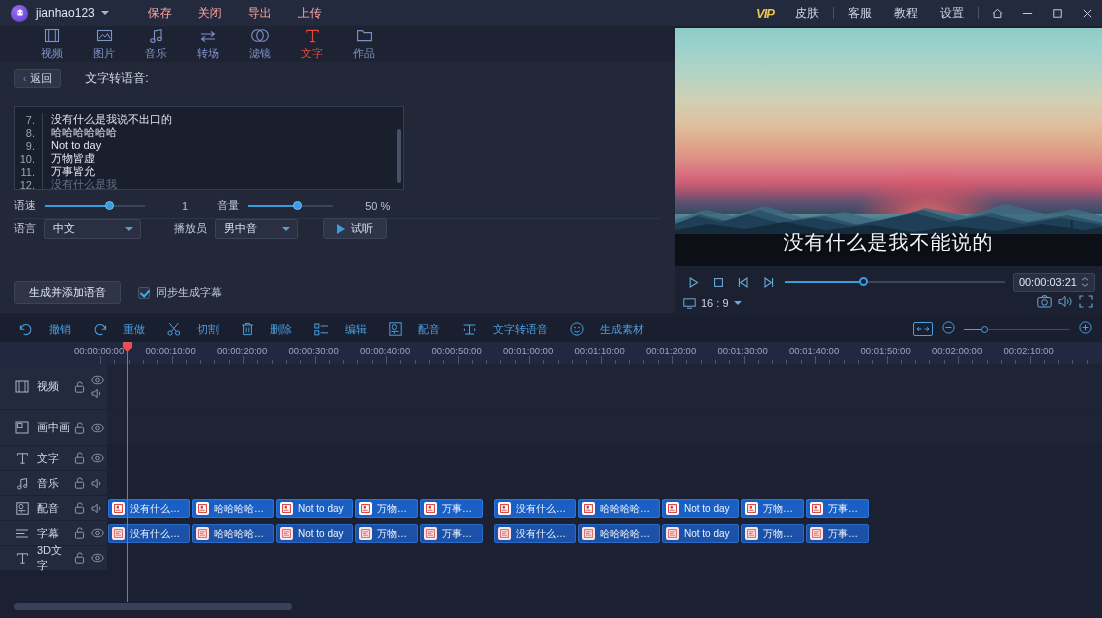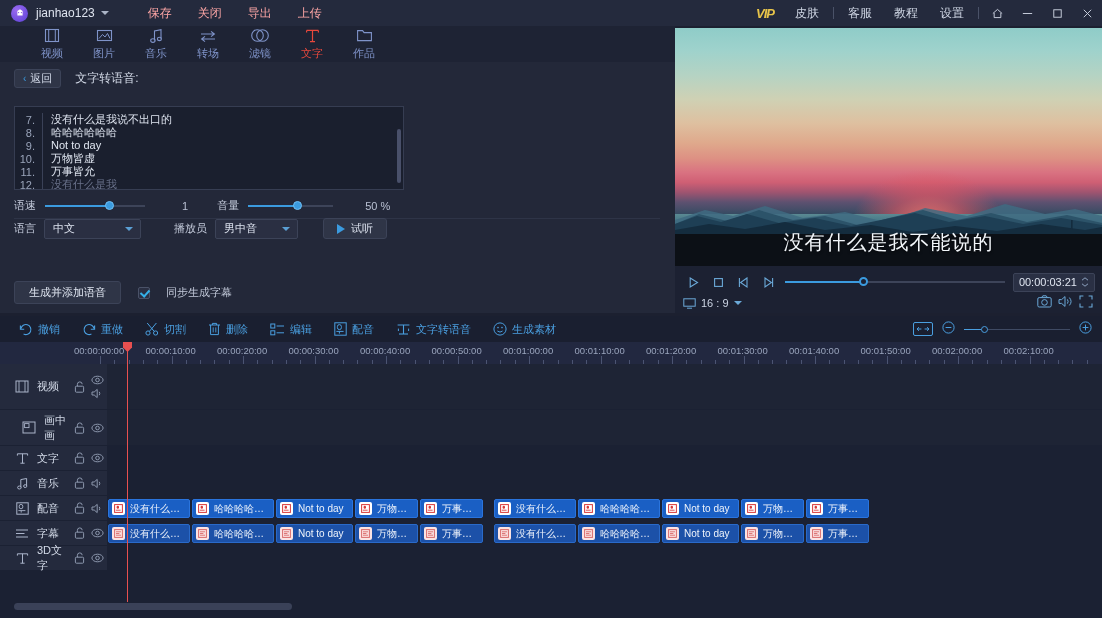--- a/index.html
+++ b/index.html
@@ -58,21 +58,21 @@
     background: #232839;
   }
   .subbar { height: 32px; display: flex; align-items: center; padding-left: 14px; }
   .backbtn {
     display: flex; align-items: center; gap: 4px;
     background: #2e3консул; background: #2e3consoles;
     background: #2f3547; border: 1px solid #3c4358; border-radius: 3px;
     height: 19px; padding: 0 8px; font-size: 11px; color: #d2d9e8; cursor: pointer;
   }
   .backbtn .lt { color: #3b9bdf; font-size: 10px; }
-  .subtitle { margin-left: 14px; font-size: 12px; color: #d5dce9; }
+  .subtitle { margin-left: 24px; font-size: 12px; color: #d5dce9; }
 
   .textbox {
     position: absolute; top: 44px; left: 14px; width: 390px; height: 84px;
     background: #1a1f2e; border: 1px solid #363d52; overflow: hidden;
   }
   .trow { display: flex; height: 13px; align-items: center; font-size: 11px; }
   .tnum { width: 27px; text-align: right; padding-right: 7px; color: #9aa4ba; }
   .tline { border-left: 1px solid #3a4157; padding-left: 8px; color: #dfe5f0; line-height: 13px; }
   .tline.ph { color: #69718a; }
   .tscroll {
@@ -114,21 +114,21 @@
     width: 0; height: 0; border-top: 5px solid transparent;
     border-bottom: 5px solid transparent; border-left: 8px solid #3b9bdf;
   }
 
   .genrow { position: absolute; top: 219px; left: 14px; display: flex; align-items: center; }
   .genbtn {
     height: 23px; background: #2f3547; border: 1px solid #3c4358; border-radius: 3px;
     display: flex; align-items: center; padding: 0 14px; font-size: 11px;
     color: #e0e6f1; cursor: pointer;
   }
-  .chkwrap { display: flex; align-items: center; gap: 16px; margin-left: 17px; cursor: pointer; }
+  .chkwrap { display: flex; align-items: center; gap: 6px; margin-left: 17px; cursor: pointer; }
   .chk {
     width: 12px; height: 12px; background: #2a2f42; border: 1px solid #4a5268;
     border-radius: 2px; position: relative;
   }
   .chk::after {
     content: ""; position: absolute; left: 3px; top: 0px; width: 4px; height: 7px;
     border: solid #35b0e8; border-width: 0 2px 2px 0; transform: rotate(42deg);
   }
 
   
@@ -183,21 +183,21 @@
     font-size: 11px; color: #cdd5e4; cursor: pointer;
   }
   .pricons { margin-left: auto; display: flex; gap: 6px; margin-right: 9px; }
 
   
   .tlbar {
     position: absolute; top: 316px; left: 0; width: 1102px; height: 26px;
     background: #1a1f30; display: flex; align-items: center;
   }
   .tlb {
-    display: flex; align-items: center; gap: 5px; font-size: 11px;
+    display: flex; align-items: center; gap: 16px; font-size: 11px;
     color: #4a9fe0; padding: 0 11px; cursor: pointer; height: 26px;
   }
   .tlb:first-child { margin-left: 8px; }
   .zoomgrp { margin-left: auto; display: flex; align-items: center; margin-right: 10px; gap: 9px; }
   .fitbtn {
     width: 20px; height: 14px; border: 1px solid #4a9fe0; border-radius: 2px;
     display: flex; align-items: center; justify-content: center; cursor: pointer;
   }
   .ztrack { position: relative; width: 106px; height: 1px; background: #3f4a63; }
   .ztrack .zfill { position: absolute; left: 0; top: 0; height: 1px; width: 16%; background: #4a9fe0; }
@@ -746,21 +746,21 @@
             <svg width="13" height="10" viewBox="0 0 13 10">
               <ellipse cx="6.5" cy="5" rx="5.6" ry="3.8" fill="none" stroke="#8d98ae" stroke-width="1"></ellipse>
               <circle cx="6.5" cy="5" r="1.8" fill="none" stroke="#8d98ae" stroke-width="1"></circle>
             </svg>
             <svg width="13" height="11" viewBox="0 0 13 11">
               <path d="M1 4 H3.2 L6.2 1.4 V9.6 L3.2 7 H1 Z" fill="none" stroke="#8d98ae" stroke-width="1"></path>
               <path d="M8.2 3.8 A3 3 0 0 1 8.2 7.2" fill="none" stroke="#8d98ae" stroke-width="1"></path>
             </svg>
           </span>
         </div>
-        <div class="trackhead" style="top: 68px; height: 36px; padding-left: 7px;">
+        <div class="trackhead" style="top: 68px; height: 36px;">
           <span class="thicon">
             <svg width="14" height="13" viewBox="0 0 14 13">
               <rect x="1" y="1" width="12" height="11" fill="none" stroke="#aab4ca" stroke-width="1"></rect>
               <rect x="2.6" y="2.6" width="4.4" height="4" fill="none" stroke="#aab4ca" stroke-width="0.9"></rect>
             </svg>
           </span>
           <span class="thname">画中画</span>
           <span class="thlock">
             <svg width="11" height="12" viewBox="0 0 11 12">
               <rect x="1.4" y="5.2" width="8.2" height="6" rx="1" fill="none" stroke="#8d98ae" stroke-width="1"></rect>

